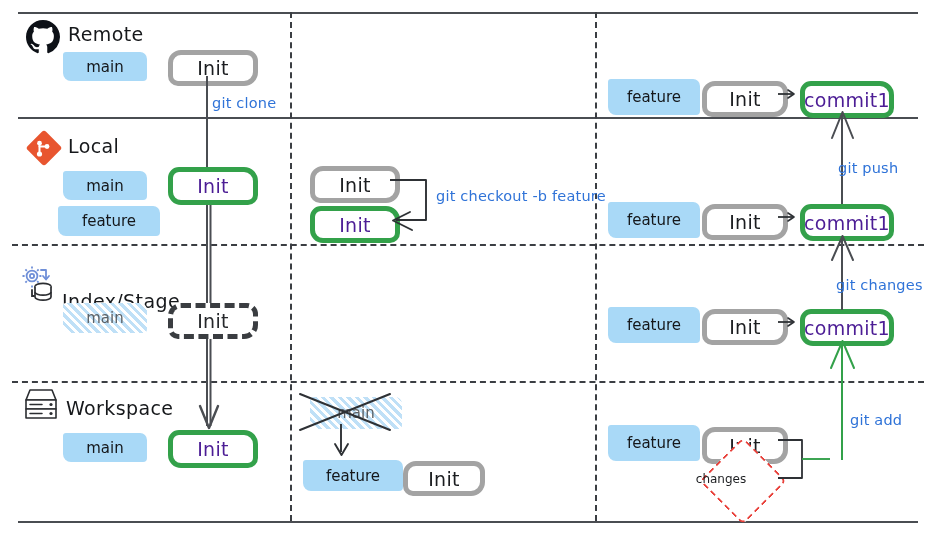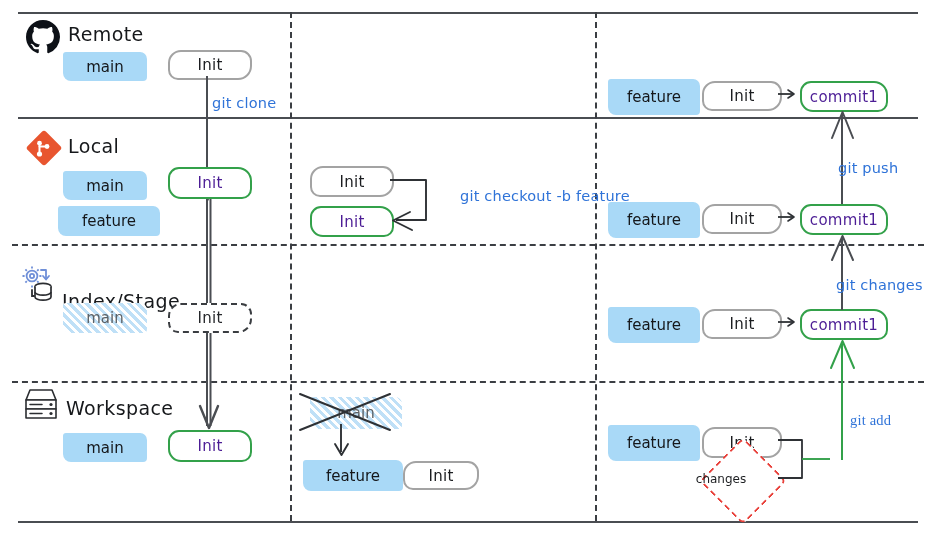--- a/index.html
+++ b/index.html
@@ -32,22 +32,22 @@
   }
   .badge.faded{
     background:
       repeating-linear-gradient(45deg,#bfe0f7 0 3px,#ffffff 3px 6px);
     color:#5c6166;
   }
 
   
   .node{
     display:flex;align-items:center;justify-content:center;
-    font-size:15px;white-space:nowrap;
-    border:2px solid #a3a3a3;
+    font-size:19px;white-space:nowrap;
+    border:5px solid #a3a3a3;
     border-radius:13px 11px 14px 10px;
     background:#fff;color:#1b1d20;
     letter-spacing:.3px;
   }
   .node.green{border-color:#33a14a;color:#4c1d95;border-radius:11px 14px 10px 13px;}
   .node.dashed{border-style:dashed;border-color:#3a3d41;color:#26282b;}
 
   
   .diamond{
     width:58px;height:58px;transform:rotate(45deg);
@@ -121,21 +121,21 @@
   <div class="abs badge" style="left:58px;top:206px;width:82px;height:24px;">feature</div>
 
   <div class="abs node green" style="left:168px;top:167px;width:80px;height:28px;">Init</div>
 
   <div class="abs node" style="left:310px;top:166px;width:80px;height:27px;">Init</div>
   <div class="abs node green" style="left:310px;top:206px;width:80px;height:27px;">Init</div>
   <svg class="abs" style="left:388px;top:172px;" width="60" height="70">
     <path d="M2,8 L38,8 L38,48 L8,48" stroke="#2e3135" stroke-width="1.9" fill="none" stroke-linejoin="round"></path>
     <path d="M22,40 L5,48.5 L24,58" stroke="#2e3135" stroke-width="1.9" fill="none" stroke-linecap="round" stroke-linejoin="round"></path>
   </svg>
-  <div class="abs cmd" style="left:436px;top:188px;margin-left:24px;">git checkout -b feature</div>
+  <div class="abs cmd" style="left:436px;top:188px;">git checkout -b feature</div>
 
   <div class="abs badge" style="left:608px;top:202px;width:72px;height:30px;">feature</div>
   <div class="abs node" style="left:702px;top:204px;width:76px;height:26px;">Init</div>
   <svg class="abs" style="left:778px;top:209px;" width="22" height="18">
     <path d="M0,8 L15,8" stroke="#2e3135" stroke-width="1.8" fill="none"></path>
     <path d="M10,4 L16,8 L10,12" stroke="#2e3135" stroke-width="1.6" fill="none" stroke-linecap="round" stroke-linejoin="round"></path>
   </svg>
   <div class="abs node green" style="left:800px;top:204px;width:84px;height:27px;">commit1</div>
 
   <svg class="abs" style="left:820px;top:108px;" width="40" height="100">
@@ -221,15 +221,15 @@
 
   <svg class="abs" style="left:776px;top:434px;" width="60" height="60">
     <path d="M2,6 L26,6 L26,44 L2,44" stroke="#2e3135" stroke-width="1.8" fill="none" stroke-linejoin="round"></path>
     <path d="M26,25 L54,25" stroke="#33a14a" stroke-width="1.9" fill="none"></path>
   </svg>
 
   <svg class="abs" style="left:815px;top:336px;" width="40" height="126">
     <path d="M27,124 L27,8" stroke="#33a14a" stroke-width="2" fill="none"></path>
     <path d="M16,32 L27.5,5 L39,32" stroke="#33a14a" stroke-width="2" fill="none" stroke-linecap="round" stroke-linejoin="round"></path>
   </svg>
-  <div class="abs cmd" style="left:850px;top:412px;font-family:Liberation Serif, serif;">git add</div>
+  <div class="abs cmd" style="left:850px;top:412px;">git add</div>
 
 </div>
 
 </body></html>

